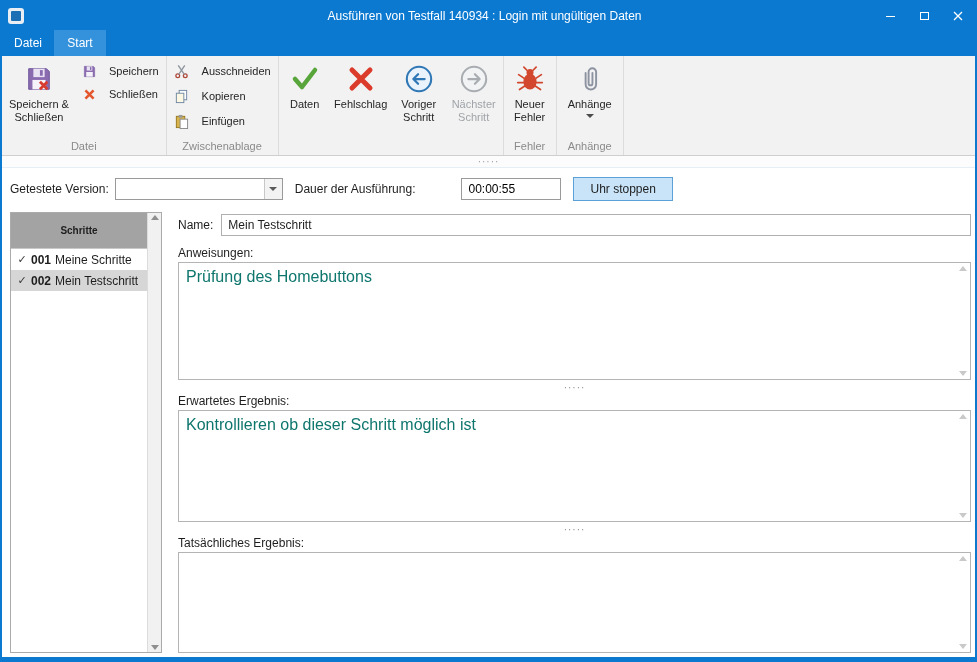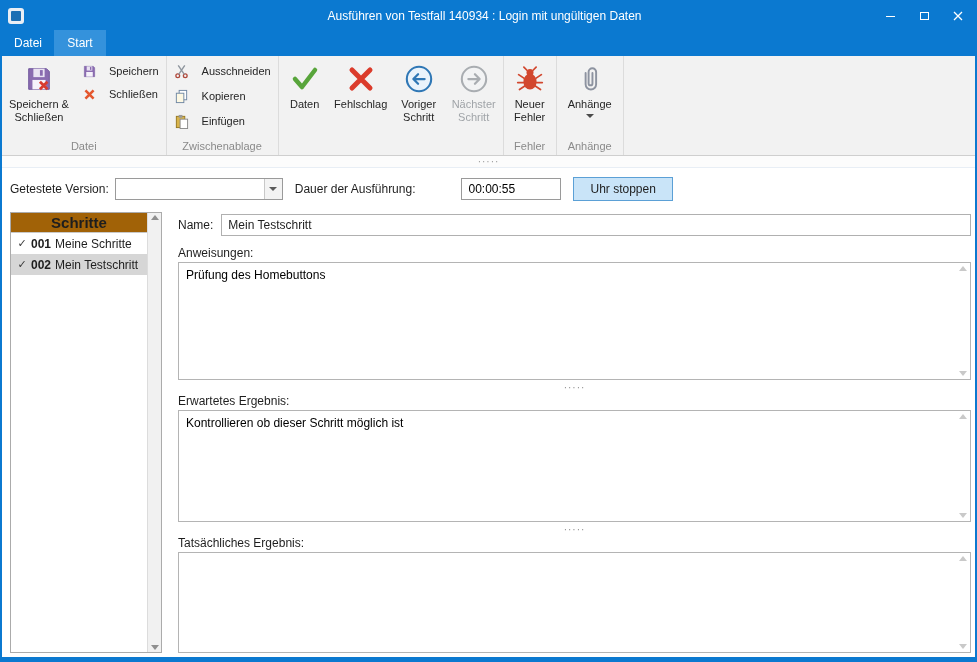--- a/index.html
+++ b/index.html
@@ -55,40 +55,40 @@
   .tri-down-sm { width:0; height:0; border-left:4px solid transparent; border-right:4px solid transparent; border-top:4px solid #5a5a5a; }
   .lbl-duration { margin-left:12px; }
   .duration-input { width:100px; height:22px; border:1px solid #9a9a9a; font-size:12px; padding:0 6px; margin-left:46px; font-family:inherit; outline:none; }
   .stop-btn { margin-left:12px; height:24px; padding:0 16px; background:#c9e4f8; border:1px solid #5ba0d6; font-size:12px; color:#1e1e1e; font-family:inherit; cursor:default; }
 
   
   .main { flex:1; display:flex; padding:2px 4px 4px 8px; gap:16px; min-height:0; background:#ffffff; }
 
   .steps-panel { width:152px; border:1px solid #ababab; display:flex; flex:none; background:#fff; }
   .steps-body { flex:1; display:flex; flex-direction:column; min-width:0; }
-  .steps-header { height:20px; background:#a16207; border-bottom:1px solid #c8c8c8; font-weight:bold; font-size:15px; display:flex; align-items:center; justify-content:center; color:#1e1e1e; }
+  .steps-header { height:36px; background:#a3a3a3; border-bottom:1px solid #c8c8c8; font-weight:bold; font-size:10px; display:flex; align-items:center; justify-content:center; color:#1e1e1e; }
   .step-row { height:21px; display:flex; align-items:center; padding-left:4px; font-size:12px; color:#1e1e1e; cursor:default; white-space:nowrap; overflow:hidden; }
   .step-row.selected { background:#d6d6d6; }
   .step-check { width:14px; text-align:center; font-size:11px; color:#3a3a3a; margin-right:2px; flex:none; }
   .step-num { font-weight:bold; margin-right:4px; }
   .vscrollbar { width:14px; background:#f1f1f1; border-left:1px solid #dcdcdc; display:flex; flex-direction:column; justify-content:space-between; align-items:center; padding:2px 0; }
   .tri-up { width:0; height:0; border-left:4px solid transparent; border-right:4px solid transparent; border-bottom:5px solid #8f8f8f; }
   .tri-down { width:0; height:0; border-left:4px solid transparent; border-right:4px solid transparent; border-top:5px solid #8f8f8f; }
 
   .form { flex:1; display:flex; flex-direction:column; min-width:0; }
   .name-row { display:flex; align-items:center; margin:2px 0 10px 0; font-size:12px; }
   .name-row .flabel { margin-right:8px; white-space:nowrap; }
   .name-input { flex:1; height:22px; border:1px solid #b0b0b0; font-size:12px; padding:0 6px; font-family:inherit; outline:none; color:#1e1e1e; }
   .flabel { font-size:12px; color:#1e1e1e; }
   .area-label { margin-bottom:2px; }
   .textarea-box { position:relative; border:1px solid #b4b4b4; background:#fff; }
   .ta-1 { height:118px; flex:none; }
   .ta-2 { height:112px; flex:none; }
   .ta-3 { flex:1; min-height:60px; }
-  .textarea-box textarea { width:100%; height:100%; border:none; resize:none; outline:none; font-family:inherit; font-size:12px; color:#000000; padding:5px 18px 5px 7px; background:transparent; }
+  .textarea-box textarea { width:100%; height:100%; border:none; resize:none; outline:none; font-family:inherit; font-size:16px; color:#0f766e; padding:5px 18px 5px 7px; background:transparent; }
   .ta-arrow { position:absolute; right:3px; }
   .ta-arrow.top { top:3px; }
   .ta-arrow.bottom { bottom:3px; }
   .tri-up.faint { border-bottom-color:#c9c9c9; }
   .tri-down.faint { border-top-color:#c9c9c9; }
   .splitter-row { height:14px; display:flex; align-items:center; justify-content:center; color:#8f8f8f; font-size:10px; letter-spacing:1px; flex:none; cursor:default; }
 </style>
 </head>
 <body>
 

